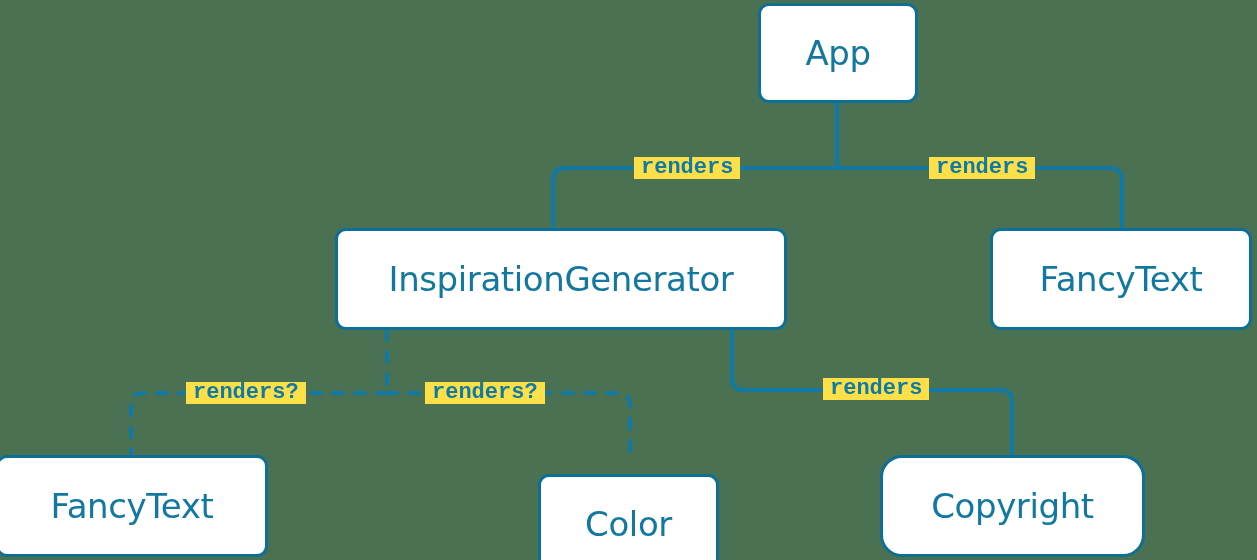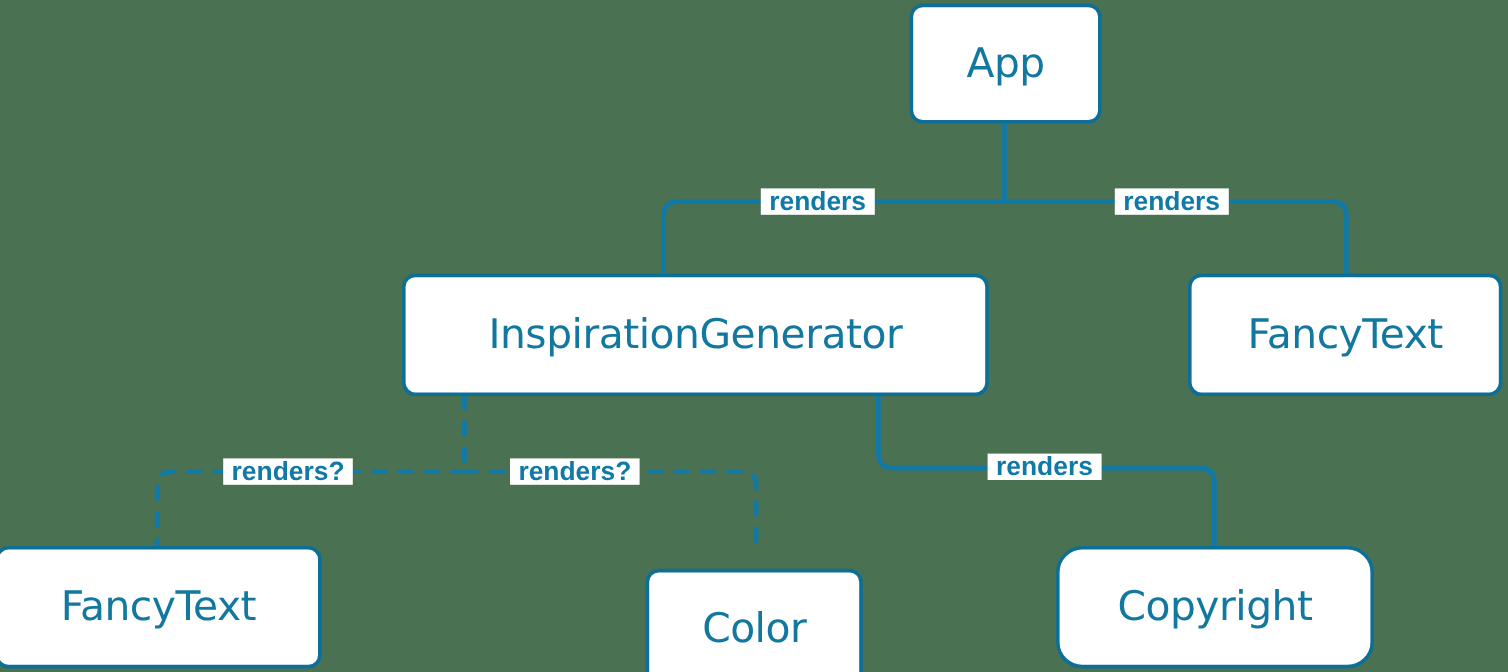--- a/index.html
+++ b/index.html
@@ -40,27 +40,27 @@
     font-size: 34px;
     font-weight: 400;
     letter-spacing: -0.4px;
     line-height: 1;
     white-space: nowrap;
     z-index: 2;
   }
   .edge-label {
     position: absolute;
     color: #1179a6;
-    font-family: Liberation Sans, sans-serif;
+    font-family: Liberation Mono, monospace;
     font-size: 22px;
     font-weight: 600;
     line-height: 1;
     white-space: nowrap;
     z-index: 3;
-    background: #ffffff;
+    background: #fde047;
     padding: 0 7px;
   }
 </style>
 </head>
 <body>
 
 <div id="diagram-root">
 
   <svg id="wires" viewBox="0 0 1257 560" xmlns="http://www.w3.org/2000/svg">
     <g fill="none" stroke="#1179a6" stroke-width="4" stroke-linecap="round" stroke-linejoin="round">
@@ -78,21 +78,21 @@
       <path stroke-dasharray="10 12" d="M 387 393 L 143 393 Q 131 393 131 405 L 131 455"></path>
 
       <path stroke-dasharray="10 12" d="M 387 393 L 618 393 Q 630 393 630 405 L 630 453"></path>
     </g>
   </svg>
 
   <div class="node" style="left:758px; top:3px; width:160px; height:100px;">
     <span>App</span>
   </div>
 
-  <div class="node" style="left:335px; top:228px; width:489px; height:102px;">
+  <div class="node" style="left:335px; top:228px; width:452px; height:102px;">
     <span>InspirationGenerator</span>
   </div>
 
   <div class="node" style="left:990px; top:228px; width:262px; height:102px;">
     <span>FancyText</span>
   </div>
 
   <div class="node" style="left:-4px; top:455px; width:272px; height:102px;">
     <span>FancyText</span>
   </div>

